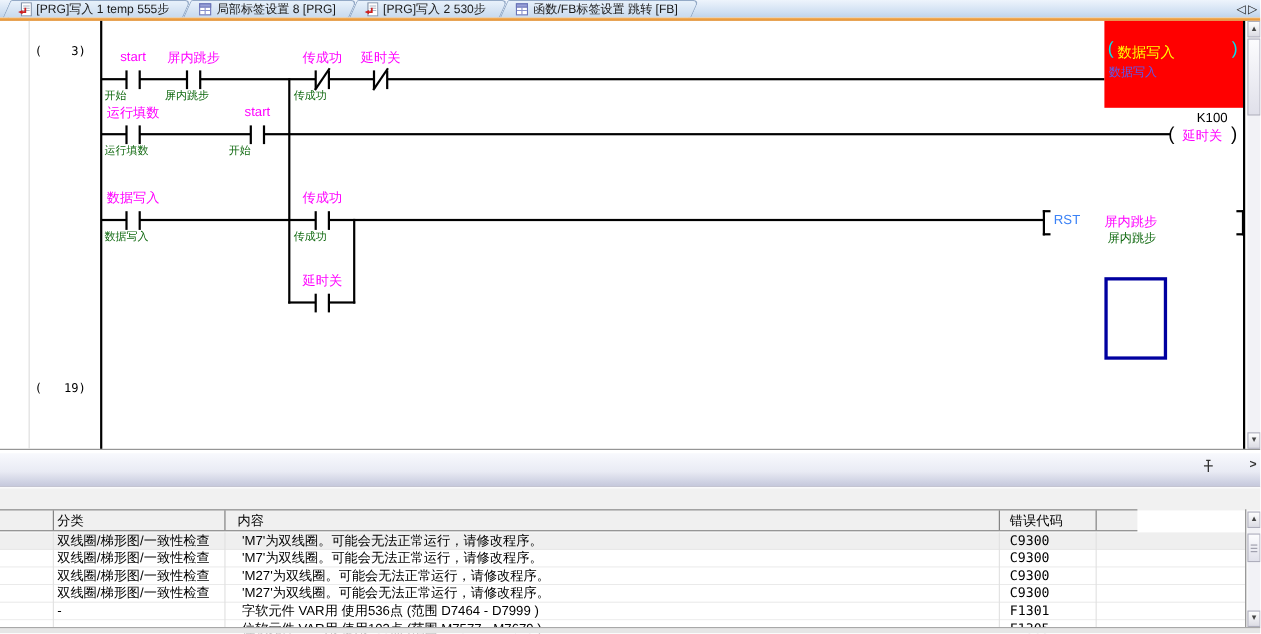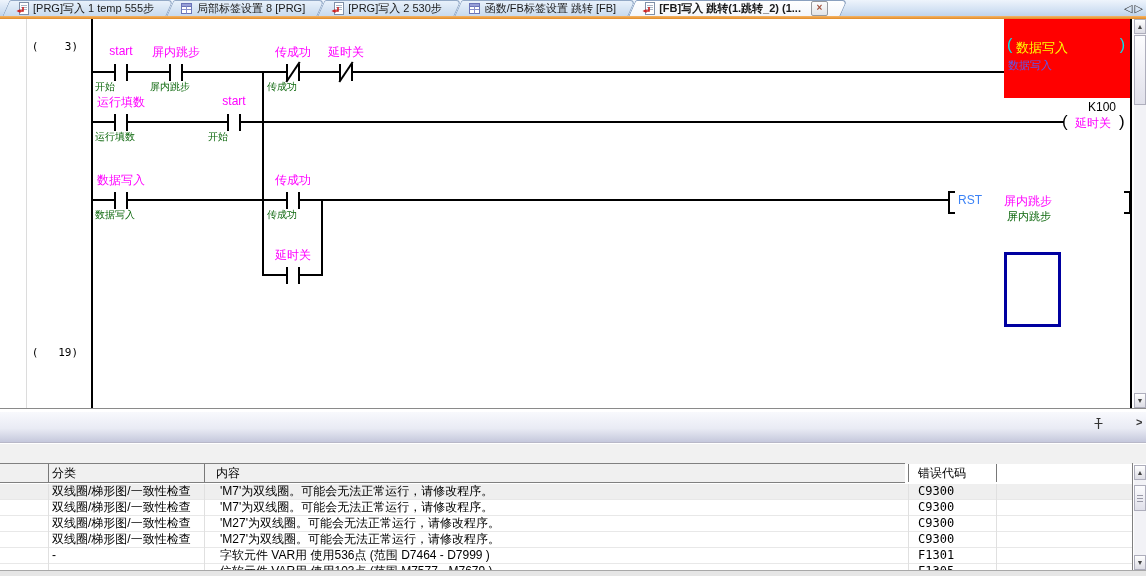--- a/index.html
+++ b/index.html
@@ -64,21 +64,21 @@
   .sthumb{position:absolute;left:0;width:12px;background:linear-gradient(#fcfcfe,#e0e0ea);
     border:1px solid #aeaebc;box-sizing:border-box;}
   .grip{position:absolute;left:2px;top:50%;width:6px;height:1px;background:#9a9aa8;box-shadow:0 3px 0 #9a9aa8,0 -3px 0 #9a9aa8;}
 
   
   .band{position:absolute;left:0;top:412px;width:1146px;height:30px;
     background:linear-gradient(#f8f9fd,#e9ebf4 55%,#c5c8dc);border-bottom:1px solid #b8b8c8;}
   .pin{position:absolute;left:1093px;top:5px;width:11px;height:13px;line-height:0;}
   .chev{position:absolute;left:1136px;top:4px;font-size:11px;font-weight:bold;color:#333;}
   .gapzone{position:absolute;left:0;top:443px;width:1146px;height:20px;background:#f1f1f1;border-top:1px solid #fff;}
-  .thead{position:absolute;left:0;top:463px;width:905px;height:20px;background:#f0f0f0;
+  .thead{position:absolute;left:0;top:463px;width:1034px;height:20px;background:#f0f0f0;
     border-top:1px solid #808080;border-bottom:1px solid #808080;box-sizing:border-box;text-decoration:underline;}
   .hcell{position:absolute;top:0;height:18px;line-height:18px;font-size:12px;color:#000;white-space:nowrap;}
   .hdiv{position:absolute;top:0;width:1px;height:18px;background:#787878;}
   .trow{position:absolute;left:0;width:1132px;height:15px;background:#fff;border-bottom:1px solid #e8e8e8;box-sizing:content-box;}
   .trow.sel{background:#efefef;}
   .tcell{position:absolute;top:0;height:15px;line-height:15px;font-size:12px;color:#000;white-space:nowrap;overflow:hidden;}
   .c-cat{left:52px;width:150px;}
   .c-cont{left:220px;width:695px;}
   .c-code{left:918px;width:76px;font-family:"DejaVu Sans Mono",monospace;}
   .vdiv{position:absolute;width:1px;background:#e0e0e0;}
@@ -138,34 +138,20 @@
         <svg width="13" height="13" viewBox="0 0 13 13">
             <rect x="1.5" y="1.5" width="10" height="10" fill="#fff" stroke="#6a74b8"></rect>
             <rect x="1.5" y="1.5" width="10" height="3" fill="#98a0d8" stroke="#6a74b8"></rect>
             <line x1="6.5" y1="4.5" x2="6.5" y2="11.5" stroke="#8890cc"></line>
             <line x1="2" y1="7.5" x2="11" y2="7.5" stroke="#8890cc"></line>
           </svg>
       </span>
       <span>函数/FB标签设置 跳转 [FB]</span>
     </div>
 
-    <div class="tab active">
-      <span class="ticon">
-        <svg width="13" height="13" viewBox="0 0 13 13">
-            <rect x="3.5" y="0.5" width="9" height="12" fill="#fff" stroke="#8090a8"></rect>
-            <line x1="5" y1="3.5" x2="11" y2="3.5" stroke="#aab4c4"></line>
-            <line x1="5" y1="5.5" x2="11" y2="5.5" stroke="#aab4c4"></line>
-            <line x1="5" y1="7.5" x2="11" y2="7.5" stroke="#aab4c4"></line>
-            <path d="M7 5 L7 9 L3.5 9" stroke="#cc2020" stroke-width="1.6" fill="none"></path>
-            <path d="M0.5 9 L4.5 7 L4.5 11 Z" fill="#cc2020"></path>
-          </svg>
-      </span>
-      <span>[FB]写入 跳转(1.跳转_2) (1...</span>
-      <span class="tclose">×</span>
-    </div>
 
     <div class="tabnav">
       <span>◁</span><span>▷</span>
     </div>
   </div>
   <div class="tab-accent"></div>
 
   <div class="ladder">
     <div class="lmargin"></div>
 

